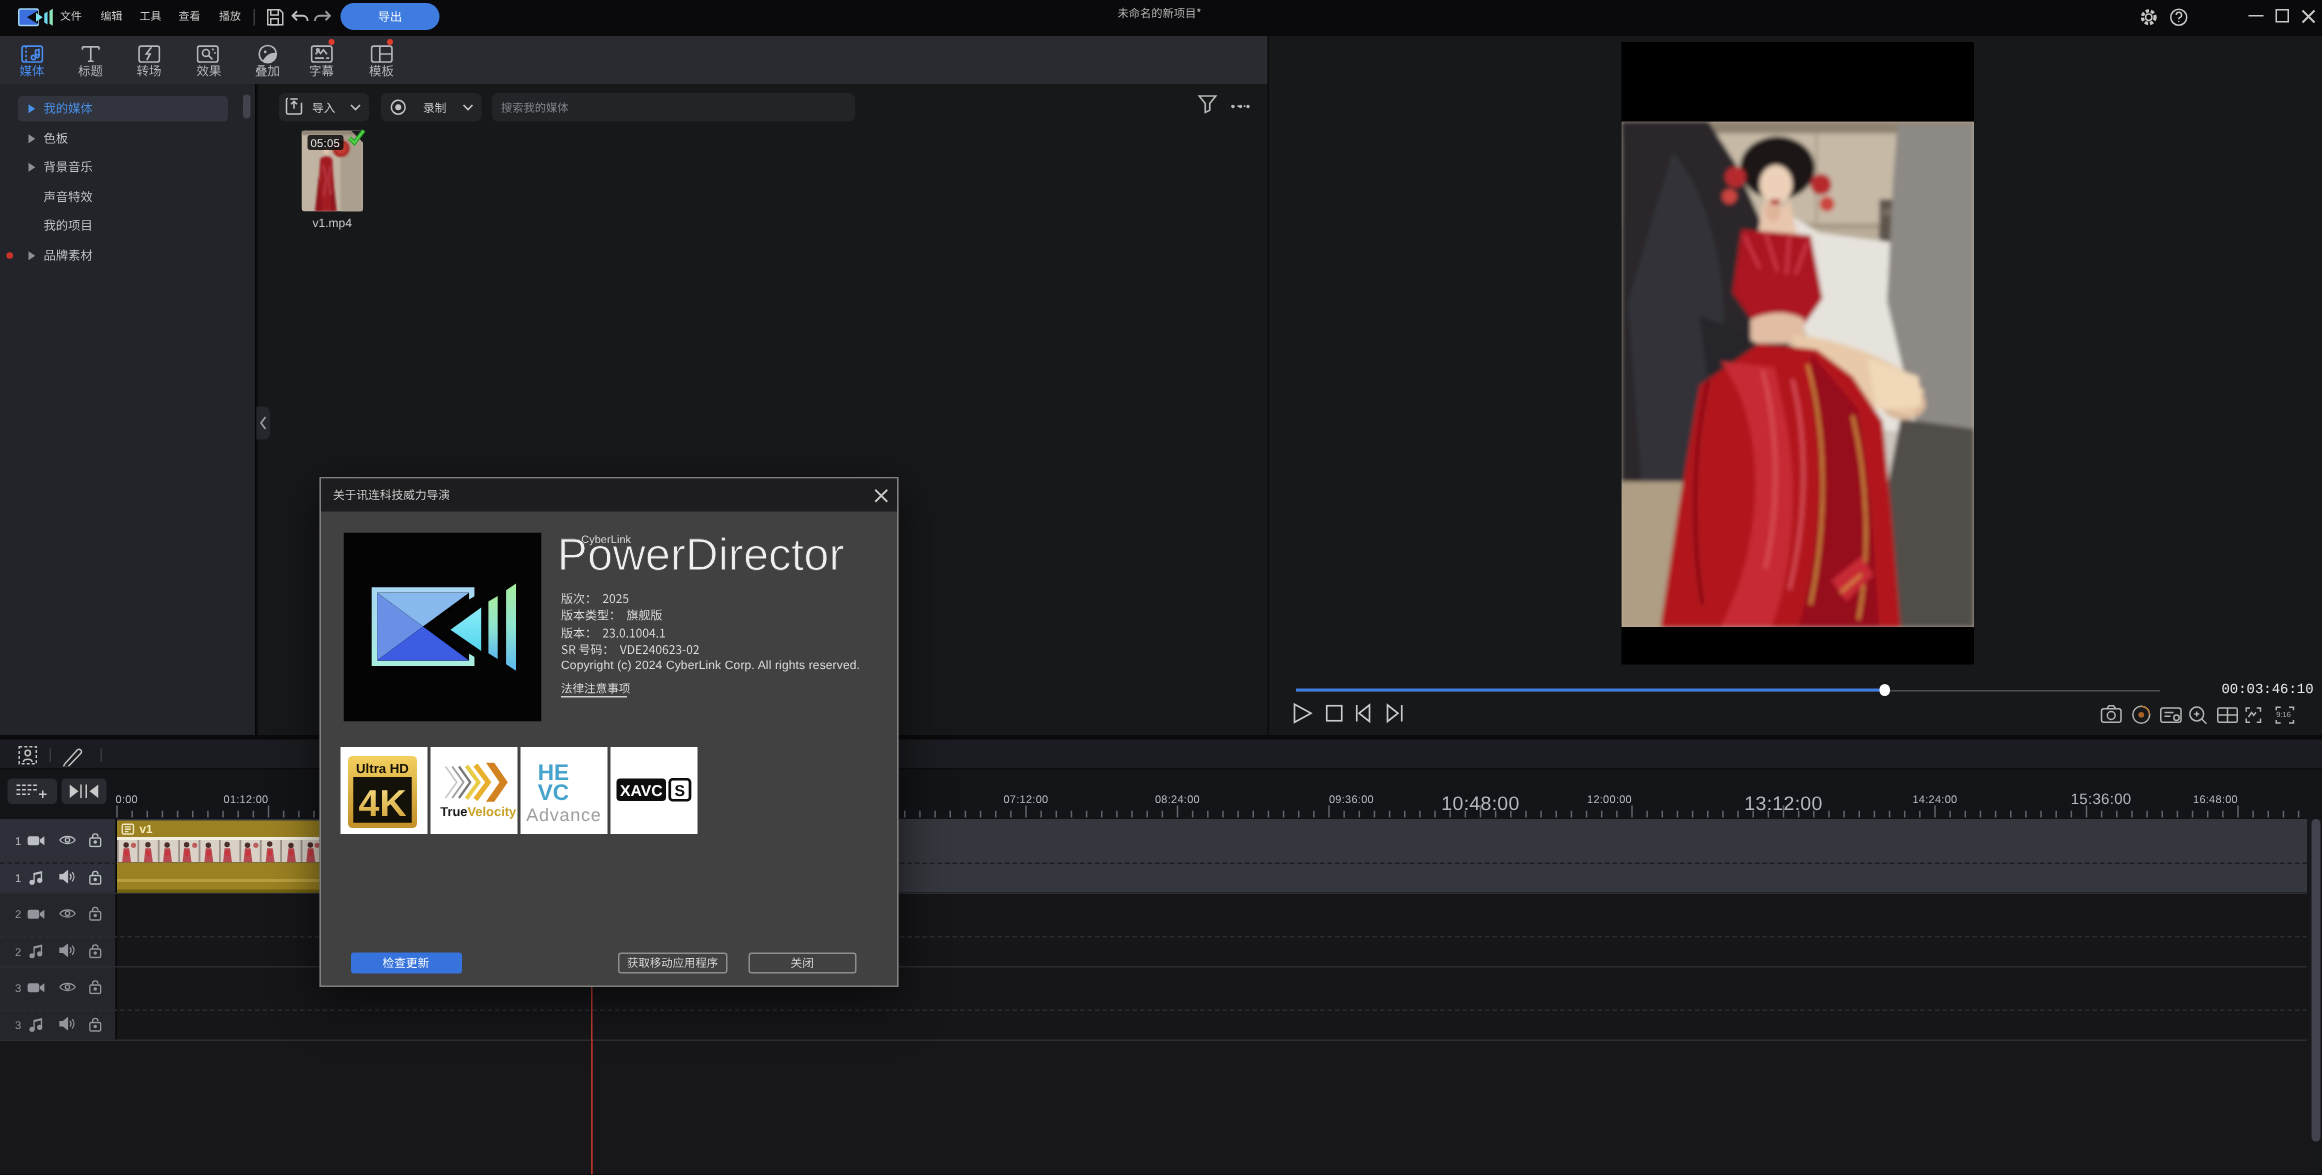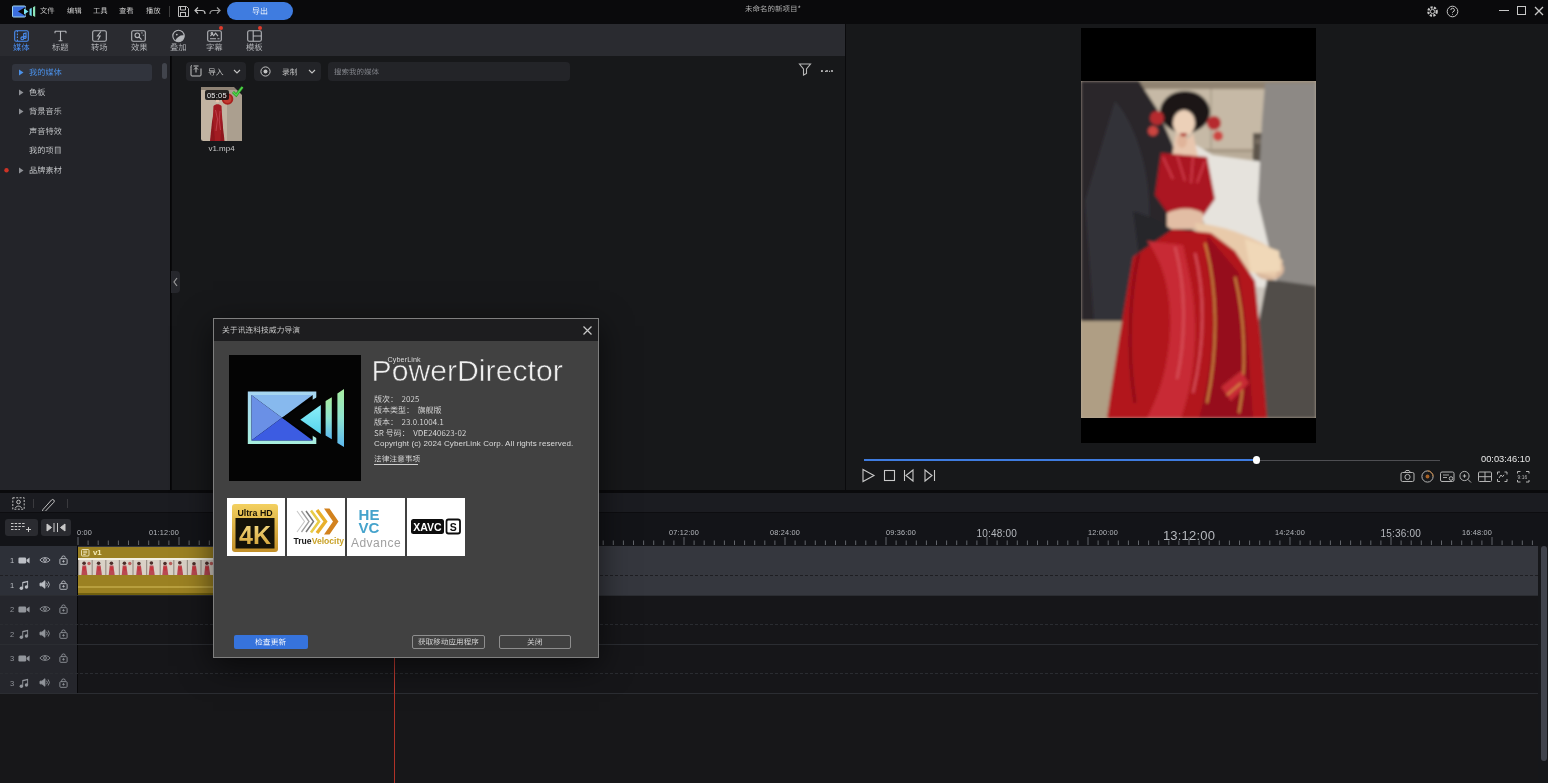--- a/index.html
+++ b/index.html
@@ -280,21 +280,21 @@
 <path d="M124 162 C136 204 138 264 126 322" stroke="#d9a04a" stroke-width="1.5" fill="none"></path>
 <path d="M154 196 C164 238 166 290 158 332" stroke="#d9a04a" stroke-width="1.5" fill="none"></path>
 <path d="M58 172 C48 214 46 272 54 322" stroke="#8c0d18" stroke-width="3" fill="none"></path>
 <path d="M140 306 l20 -16 8 12 -18 18 Z" fill="#c82c34"></path>
 <path d="M146 314 l14 -12" stroke="#d9a04a" stroke-width="1.4"></path>
 </g>
   </svg>
 <div class="ab" style="left:864px;top:459.5px;width:576px;height:1.5px;background:#4e4e52"></div>
 <div class="ab" style="left:864px;top:459px;width:392px;height:2.2px;background:#3f7ce0"></div>
 <div class="ab" style="left:1252.5px;top:456px;width:7.5px;height:7.5px;background:#fff;border-radius:50%"></div>
-<div class="ab" style="left:1481px;top:454px;font-family:Liberation Sans, sans-serif;font-size:9.3px;color:#e8e8e8">00:03:46:10</div>
+<div class="ab" style="left:1481px;top:454px;font-family:Liberation Mono, monospace;font-size:9.3px;color:#e8e8e8">00:03:46:10</div>
 <svg class="ab" style="left:861px;top:468px" width="80" height="15" viewBox="0 0 80 15" fill="none" stroke="#c9c9c9" stroke-width="1.1">
 <path d="M2 1.5 L13 7.5 L2 13.5 Z"></path>
 <rect x="23.5" y="2.5" width="10" height="10"></rect>
 <path d="M52 2 L45 7.5 L52 13 Z M43.5 2 v11"></path>
 <path d="M64 2 L71 7.5 L64 13 Z M73.5 2 v11"></path>
   </svg>
 <svg class="ab" style="left:1400px;top:469px" width="146" height="15" viewBox="0 0 146 15" fill="none" stroke="#b4b4b4" stroke-width="1">
 <rect x="1" y="3.5" width="13" height="9" rx="1.5"></rect>
     <circle cx="7.5" cy="8" r="2.6"></circle>
     <path d="M4.5 3.5 l1.5 -2 h3 l1.5 2"></path>
@@ -344,22 +344,22 @@
   </svg>
 <div class="ab" style="left:77px;top:528px;font-size:7.3px;color:#b5b8bd;letter-spacing:0.2px">0:00</div>
 <div class="ab" style="left:149px;top:528px;width:60px;text-align:left;font-size:7.3px;color:#b5b8bd;letter-spacing:0.2px">01:12:00</div>
 <div class="ab" style="left:250px;top:528px;width:60px;text-align:center;font-size:7.3px;color:#b5b8bd;letter-spacing:0.2px">02:24:00</div>
 <div class="ab" style="left:351px;top:528px;width:60px;text-align:center;font-size:7.3px;color:#b5b8bd;letter-spacing:0.2px">03:36:00</div>
 <div class="ab" style="left:452px;top:528px;width:60px;text-align:center;font-size:7.3px;color:#b5b8bd;letter-spacing:0.2px">04:48:00</div>
 <div class="ab" style="left:553px;top:528px;width:60px;text-align:center;font-size:7.3px;color:#b5b8bd;letter-spacing:0.2px">06:00:00</div>
 <div class="ab" style="left:654px;top:528px;width:60px;text-align:center;font-size:7.3px;color:#b5b8bd;letter-spacing:0.2px">07:12:00</div>
 <div class="ab" style="left:755px;top:528px;width:60px;text-align:center;font-size:7.3px;color:#b5b8bd;letter-spacing:0.2px">08:24:00</div>
 <div class="ab" style="left:856px;top:528px;width:60px;text-align:right;font-size:7.3px;color:#b5b8bd;letter-spacing:0.2px">09:36:00</div>
-<div class="ab" style="left:957px;top:528px;width:60px;text-align:right;font-size:10px;color:#b5b8bd;letter-spacing:0.2px">10:48:00</div>
-<div class="ab" style="left:1058px;top:528px;width:60px;text-align:right;font-size:7.3px;color:#b5b8bd;letter-spacing:0.2px">12:00:00</div>
+<div class="ab" style="left:957px;top:528px;width:60px;text-align:center;font-size:13px;color:#b5b8bd;letter-spacing:0.2px">10:48:00</div>
+<div class="ab" style="left:1058px;top:528px;width:60px;text-align:left;font-size:7.3px;color:#b5b8bd;letter-spacing:0.2px">12:00:00</div>
 <div class="ab" style="left:1159px;top:528px;width:60px;text-align:center;font-size:13px;color:#b5b8bd;letter-spacing:0.2px">13:12:00</div>
 <div class="ab" style="left:1260px;top:528px;width:60px;text-align:center;font-size:7.3px;color:#b5b8bd;letter-spacing:0.2px">14:24:00</div>
 <div class="ab" style="left:1361px;top:528px;width:60px;text-align:right;font-size:10px;color:#b5b8bd;letter-spacing:0.2px">15:36:00</div>
 <div class="ab" style="left:1462px;top:528px;width:60px;font-size:7.3px;color:#b5b8bd;letter-spacing:0.2px">16:48:00</div>
 <div class="ab" style="left:0;top:546px;width:1548px;height:237px;background:#171719"></div>
 <div class="ab" style="left:78px;top:546px;width:1460px;height:49px;background:#35373e"></div>
 <div class="ab" style="left:78px;top:595px;width:1460px;height:49px;background:#161619"></div>
 <div class="ab" style="left:78px;top:644px;width:1460px;height:49px;background:#161619"></div>
 <div class="ab" style="left:0;top:546px;width:77px;height:49px;background:#2d3038"></div>
 <div class="ab" style="left:0;top:595px;width:77px;height:49px;background:#25262c"></div>

